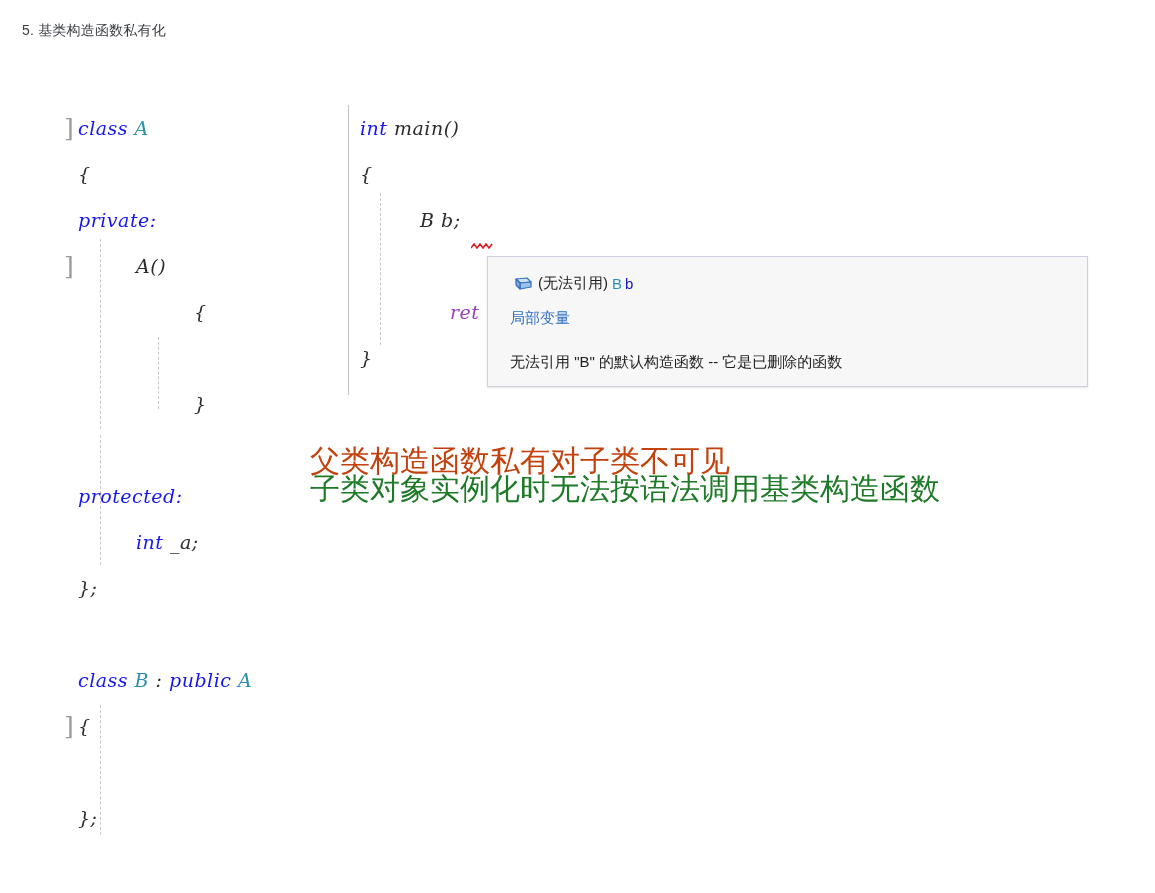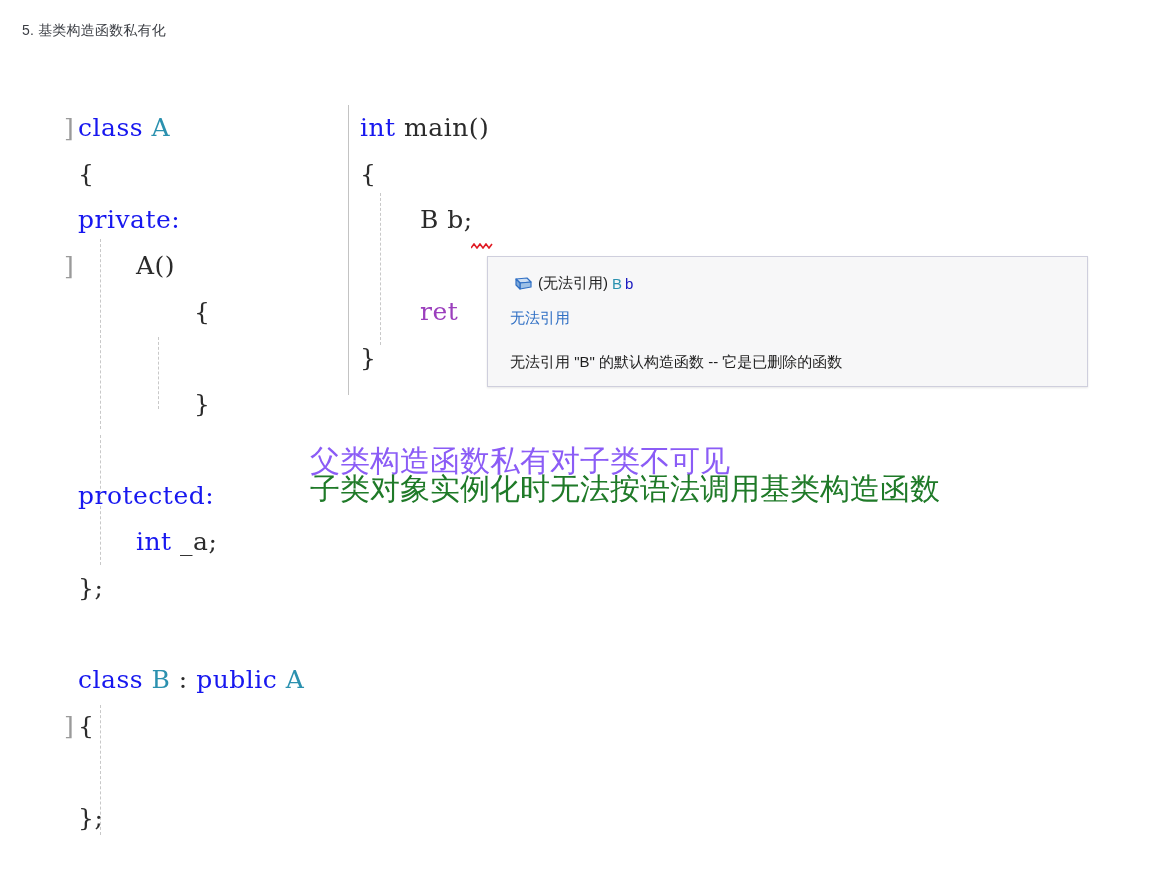--- a/index.html
+++ b/index.html
@@ -31,29 +31,30 @@
   .code-area {
     position: absolute;
     left: 0;
     top: 105px;
     width: 1155px;
     height: 790px;
   }
   .code {
     position: absolute;
     font-family: "DejaVu Serif", "Liberation Serif", serif;
-    font-size: 25px;
+    font-size: 19px;
     line-height: 46px;
     color: #2b2b2b;
     white-space: pre;
     letter-spacing: 0.5px;
+    font-style: italic;
   }
   .kw   { color: #1717ef; }     
   .type { color: #2b91af; }     
-  .ctrl { color: #9b3fbd; }     
+  .ctrl { color: #9b3fbd; margin-left: 30px; }     
   .plain{ color: #2b2b2b; }
   .fn   { color: #2b2b2b; }
 
   
   .collapse {
     position: absolute;
     font-family: "DejaVu Serif", "Liberation Serif", serif;
     font-size: 25px;
     line-height: 46px;
     color: #9a9a9a;
@@ -165,19 +166,19 @@
           <path d="M10 8 L21 7 L21 12 L10 14 Z" fill="#9dc0e6"></path>
           <path d="M6 4 L10 8 L10 14 L6 10 Z" fill="#7fa9d9"></path>
         </g>
       </svg>
     </span>
     <span class="tt-sig-text">(无法引用)</span>
     <span class="tt-type">B</span>
     <span class="tt-var">b</span>
   </div>
 
-  <div class="tt-row tt-link">无法引用</div>
+  <div class="tt-row tt-link">局部变量</div>
 
   <div class="tt-row tt-err">无法引用 "B" 的默认构造函数 -- 它是已删除的函数</div>
 </div>
 
-<div class="annotation ann1" style="color: #8b5cf6;">父类构造函数私有对子类不可见</div>
+<div class="annotation ann1" style="color: #c2410c;">父类构造函数私有对子类不可见</div>
 <div class="annotation ann2" style="color: rgb(31, 122, 40);">子类对象实例化时无法按语法调用基类构造函数</div>
 
 </body></html>

